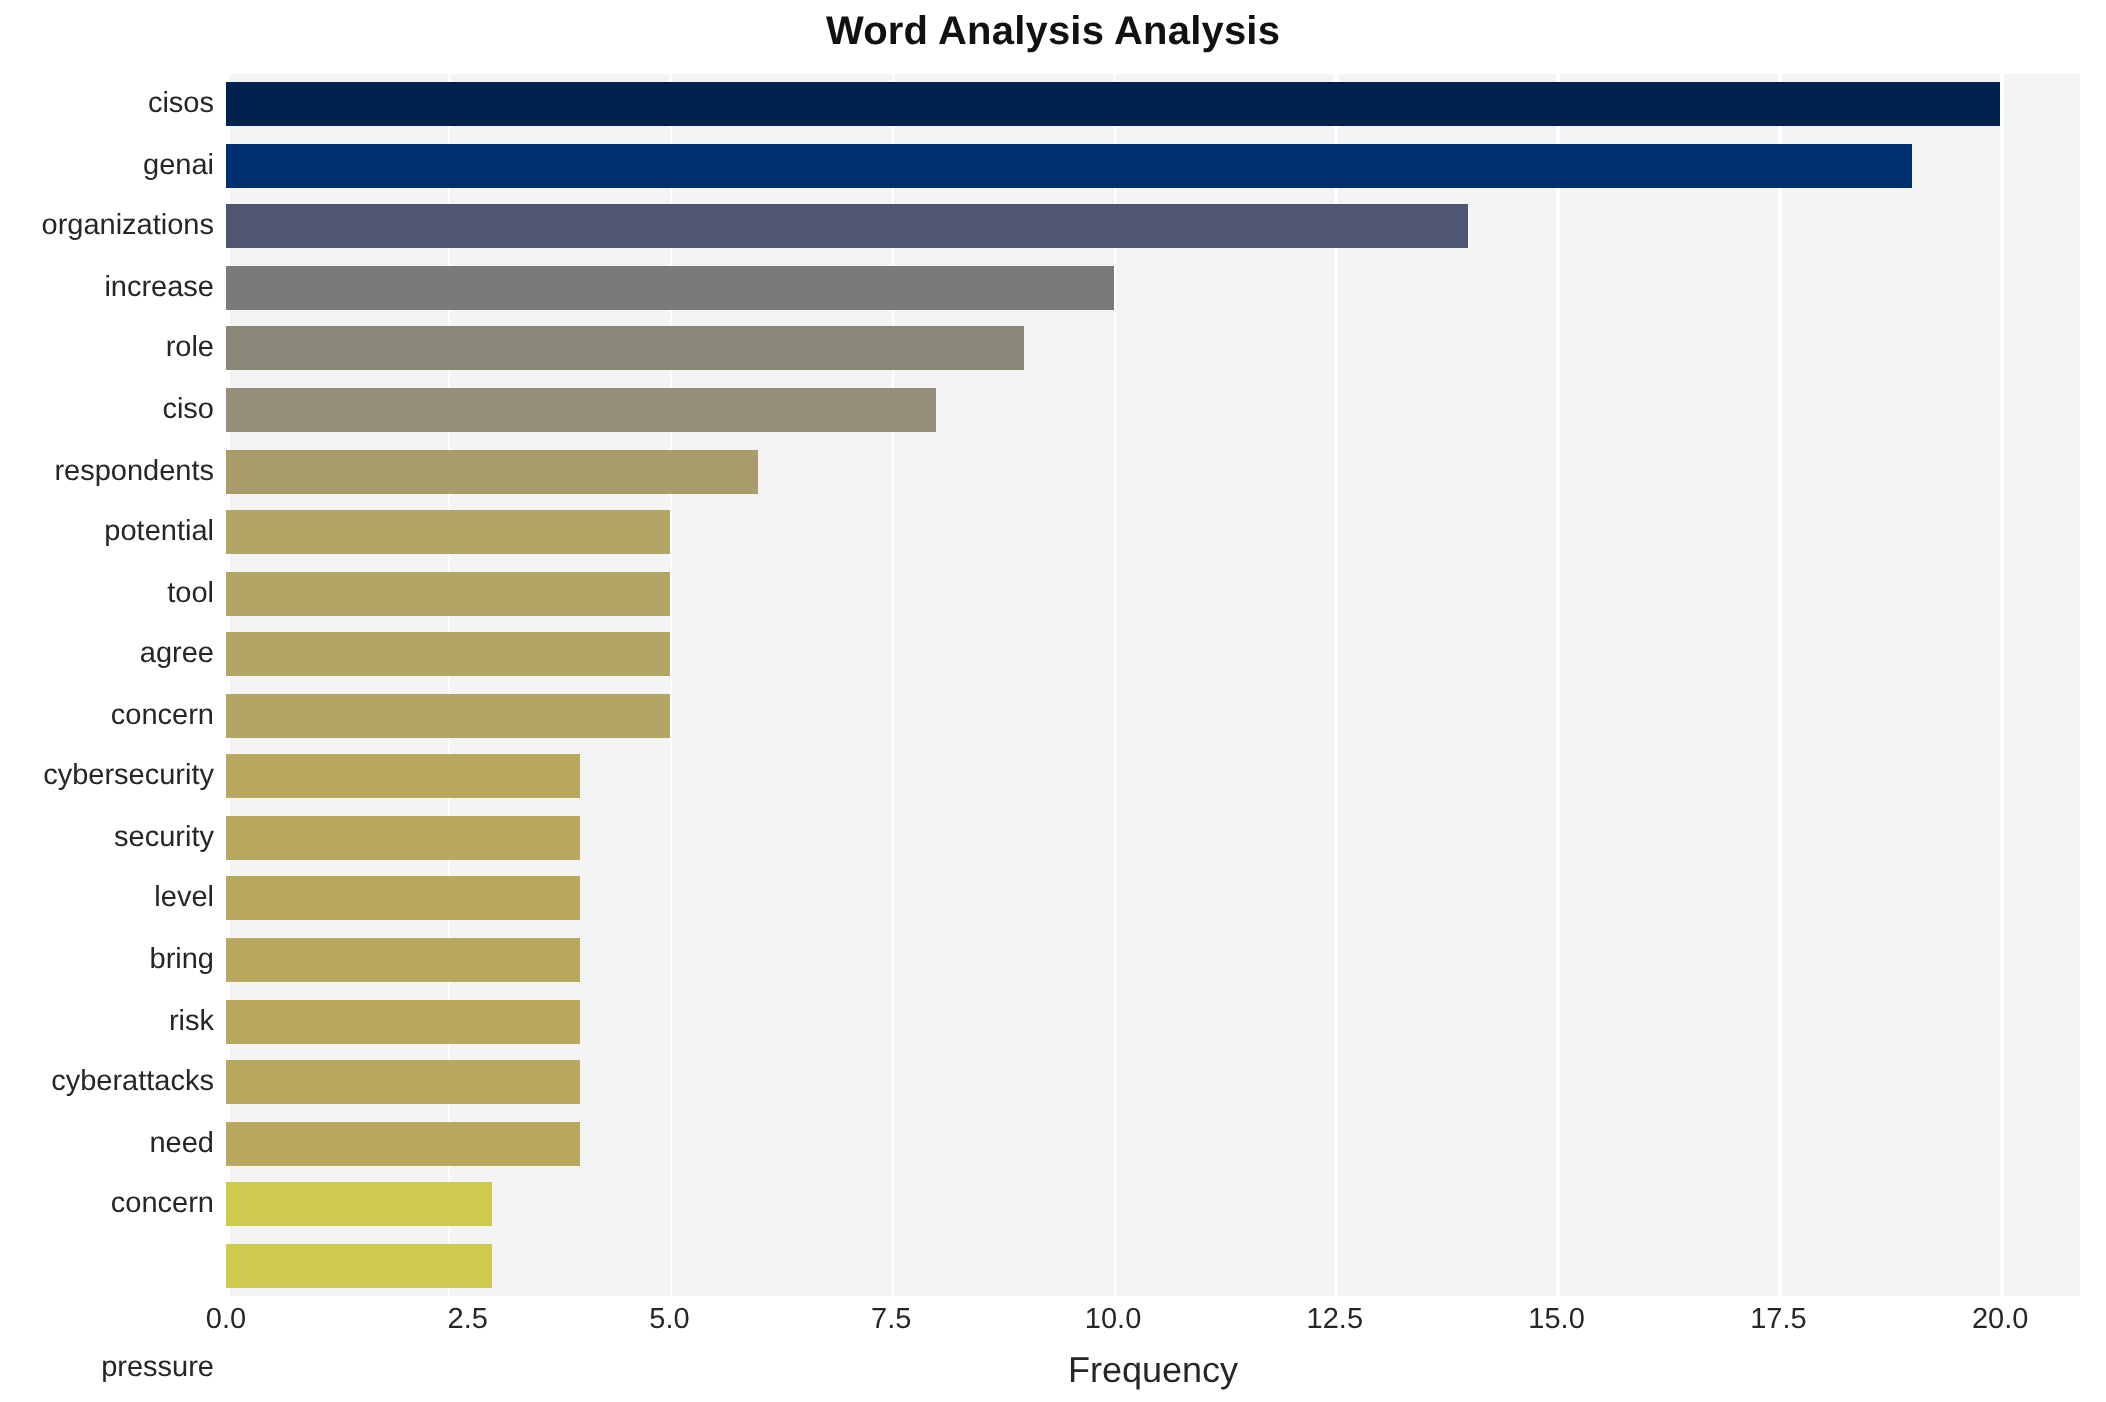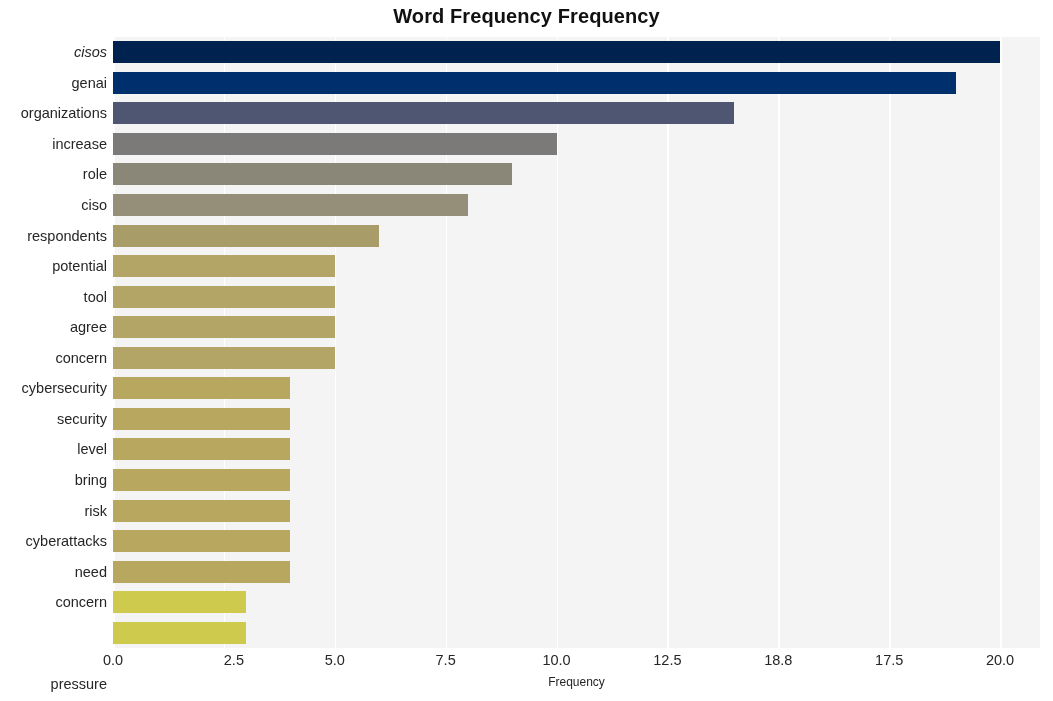--- a/index.html
+++ b/index.html
@@ -95,30 +95,30 @@
     color: #262626;
     white-space: nowrap;
   }
 
   #xlabel {
     position: absolute;
     left: 113px;
     top: 675px;
     width: 927px;
     text-align: center;
-    font-size: 12px;
+    font-size: 18px;
     color: #262626;
   }
 </style>
 </head>
 <body>
 
 <div id="figure">
 
-  <div id="chart-title">Word Frequency Frequency</div>
+  <div id="chart-title">Word Analysis Analysis</div>
 
   <div id="plot-area">
     <div id="gridlines">
         <div class="gridline-v" style="left: 0px;"></div>
         <div class="gridline-v" style="left: 110.885px;"></div>
         <div class="gridline-v" style="left: 221.77px;"></div>
         <div class="gridline-v" style="left: 332.656px;"></div>
         <div class="gridline-v" style="left: 443.541px;"></div>
         <div class="gridline-v" style="left: 554.426px;"></div>
         <div class="gridline-v" style="left: 665.311px;"></div>
@@ -143,21 +143,21 @@
         <div class="bar" title="bring: 4" style="width: 177.416px; top: 431.975px; background: rgb(184, 168, 95);"></div>
         <div class="bar" title="risk: 4" style="width: 177.416px; top: 462.525px; background: rgb(184, 168, 95);"></div>
         <div class="bar" title="cyberattacks: 4" style="width: 177.416px; top: 493.075px; background: rgb(184, 168, 95);"></div>
         <div class="bar" title="need: 4" style="width: 177.416px; top: 523.625px; background: rgb(184, 168, 95);"></div>
         <div class="bar" title="secure: 3" style="width: 133.062px; top: 554.175px; background: rgb(206, 202, 78);"></div>
         <div class="bar" title="pressure: 3" style="width: 133.062px; top: 584.725px; background: rgb(206, 202, 78);"></div>
       </div>
   </div>
 
   <div id="ytick-layer">
-      <div class="ytick" style="top: 8.275px; font-style: italic;">cisos</div>
+      <div class="ytick" style="top: 8.275px;">cisos</div>
       <div class="ytick" style="top: 38.825px;">genai</div>
       <div class="ytick" style="top: 69.375px;">organizations</div>
       <div class="ytick" style="top: 99.925px;">increase</div>
       <div class="ytick" style="top: 130.475px; padding-left: 32px;">role</div>
       <div class="ytick" style="top: 161.025px;">ciso</div>
       <div class="ytick" style="top: 191.575px;">respondents</div>
       <div class="ytick" style="top: 222.125px;">potential</div>
       <div class="ytick" style="top: 252.675px; padding-left: 13px;">tool</div>
       <div class="ytick" style="top: 283.225px;">agree</div>
       <div class="ytick" style="top: 313.775px;">concern</div>
@@ -171,20 +171,20 @@
       <div class="ytick" style="top: 558.175px;">concern</div>
       <div class="ytick" style="top: 600px; margin-top: 40px;">pressure</div>
     </div>
   <div id="xtick-layer">
       <div class="xtick" style="left: 0px;">0.0</div>
       <div class="xtick" style="left: 110.885px; margin-left: 10px;">2.5</div>
       <div class="xtick" style="left: 221.77px;">5.0</div>
       <div class="xtick" style="left: 332.656px;">7.5</div>
       <div class="xtick" style="left: 443.541px;">10.0</div>
       <div class="xtick" style="left: 554.426px;">12.5</div>
-      <div class="xtick" style="left: 665.311px;">18.8</div>
+      <div class="xtick" style="left: 665.311px;">15.0</div>
       <div class="xtick" style="left: 776.196px;">17.5</div>
       <div class="xtick" style="left: 887.081px;">20.0</div>
     </div>
 
   <div id="xlabel">Frequency</div>
 
 </div>
 
 </body></html>

